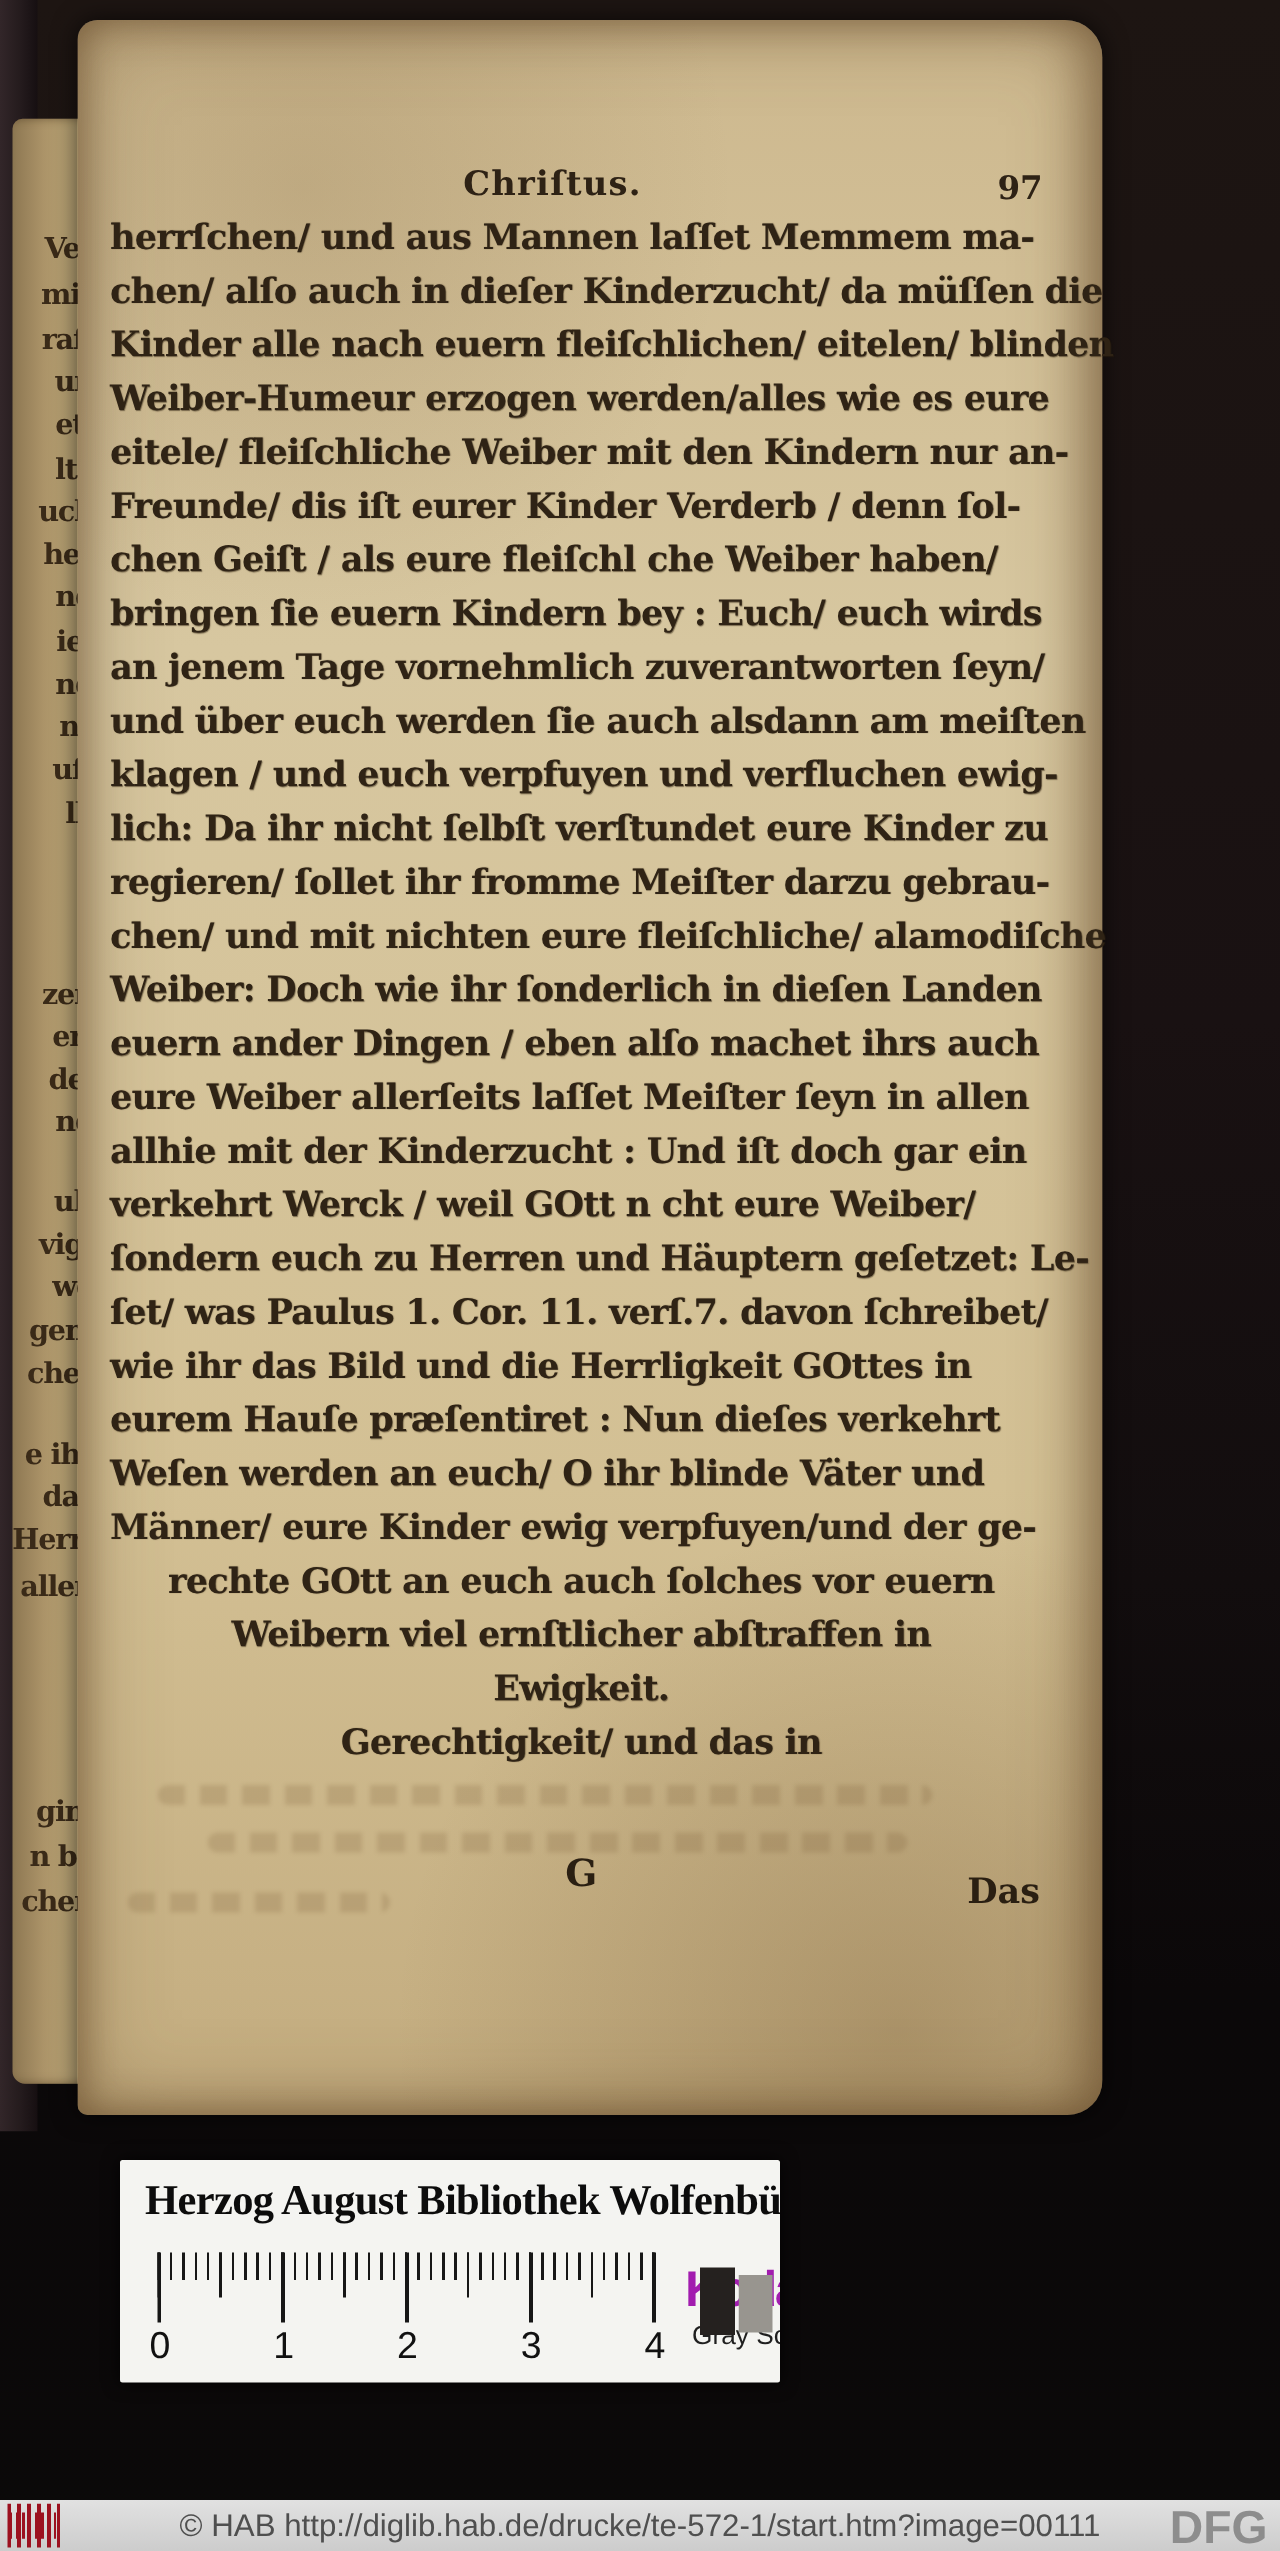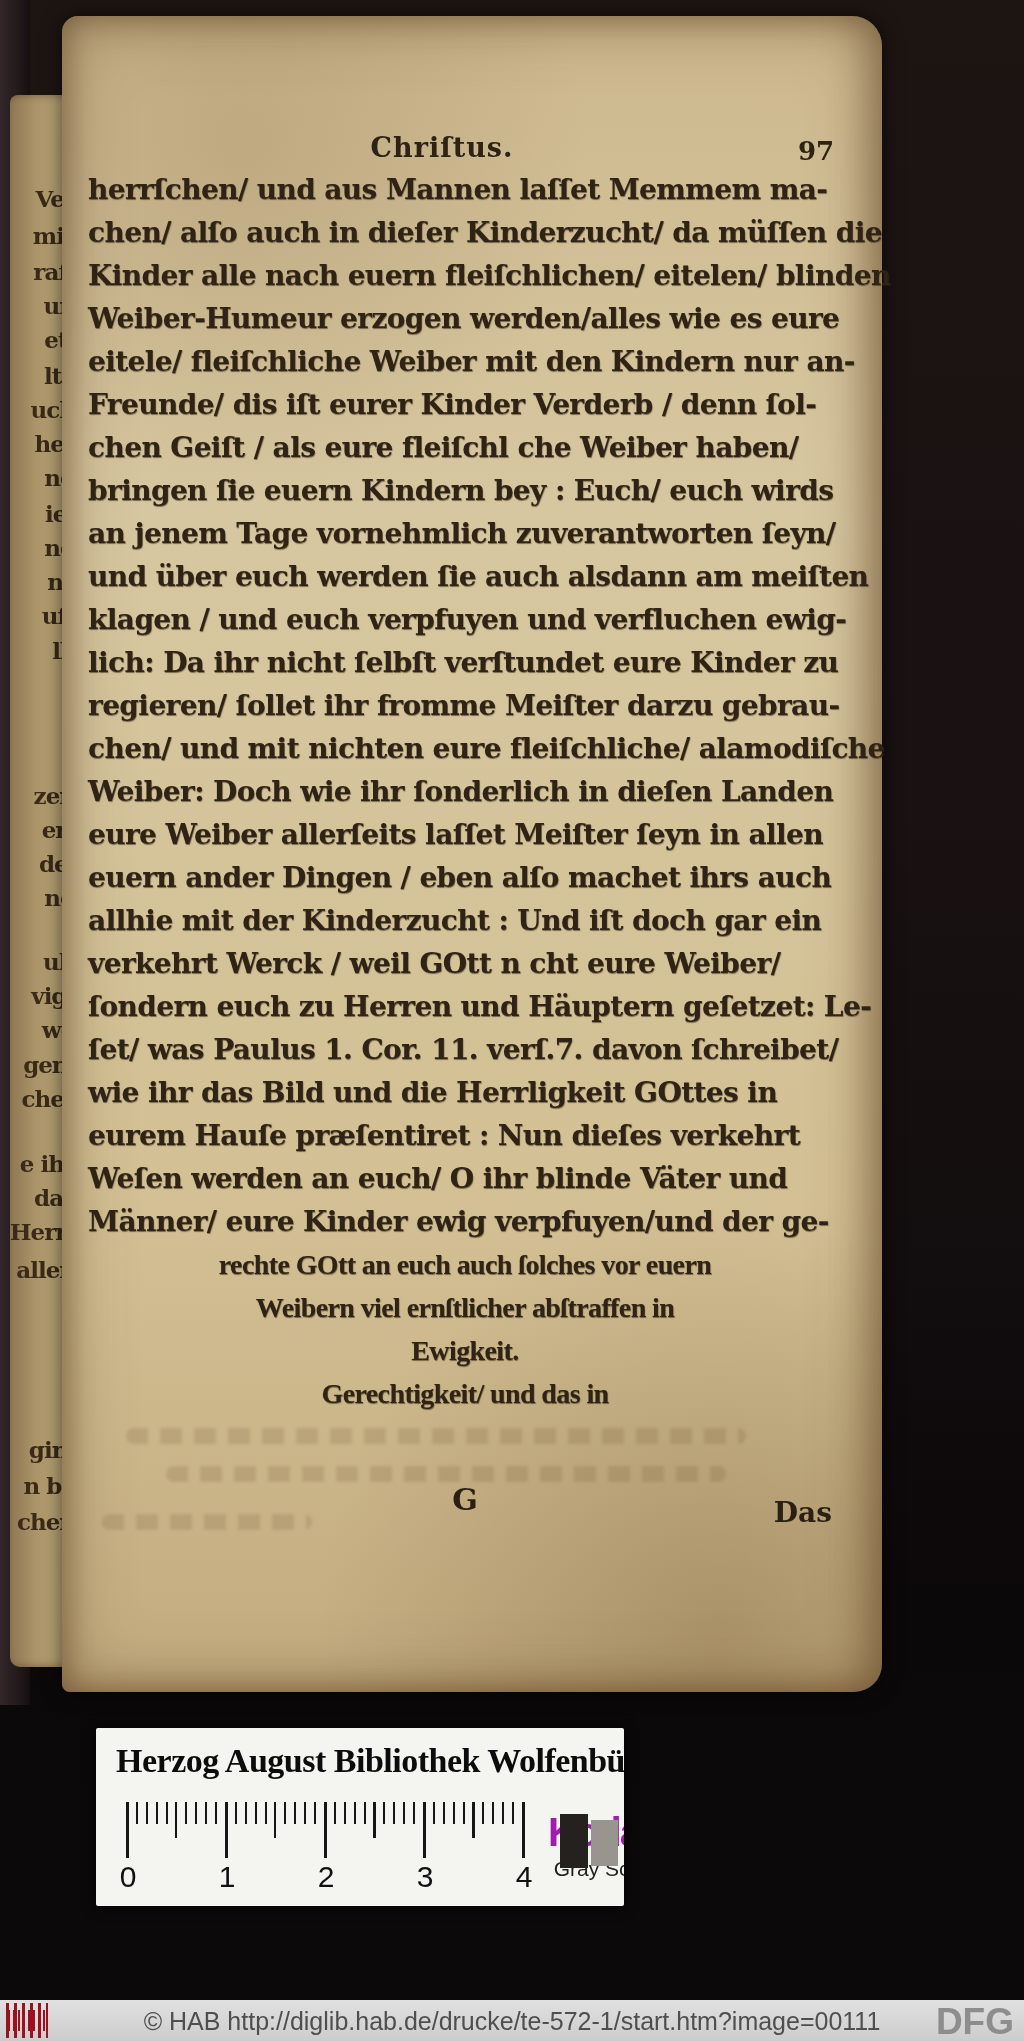--- a/index.html
+++ b/index.html
@@ -21,21 +21,21 @@
       linear-gradient(180deg,#cdb88e 0%,#d7c7a0 30%,#d3c094 70%,#c3ac7f 100%);
     box-shadow:inset 0 0 70px rgba(92,64,34,.45),inset -16px 0 34px rgba(92,64,34,.38),
       inset 10px 0 22px rgba(92,64,34,.30),0 0 20px rgba(0,0,0,.65);}
   .running-title{position:absolute;top:116px;left:0;width:760px;text-align:center;
     font:bold 27px "DejaVu Serif",serif;color:#2e2215;letter-spacing:1px;}
   .page-number{position:absolute;top:120px;left:736px;
     font:bold 26px "DejaVu Serif",serif;color:#2e2215;}
   .body{position:absolute;left:26px;top:152px;width:754px;}
   .line{white-space:nowrap;font:bold 28px/43px "DejaVu Serif",serif;color:#2f2315;
     letter-spacing:-0.6px;text-shadow:.5px .5px .9px rgba(46,32,14,.55);}
-  .line.center{text-align:center;font-family:Liberation Serif, serif;}
+  .line.center{text-align:center;}
   .sig-row{position:absolute;left:26px;top:1466px;width:754px;height:80px;}
   .sig{position:absolute;left:0;right:0;top:0;text-align:center;
     font:bold 30px "DejaVu Serif",serif;color:#2a1f12;}
   .catch{position:absolute;right:10px;top:14px;
     font:bold 28px "DejaVu Serif",serif;color:#2a1f12;}
   .bleed{position:absolute;height:16px;border-radius:8px;opacity:.5;filter:blur(1.6px);
     background:repeating-linear-gradient(90deg,rgba(116,86,48,.38) 0 22px,rgba(116,86,48,0) 22px 34px);}
   .b1{left:64px;top:1412px;width:620px;}
   .b2{left:104px;top:1450px;width:560px;}
   .b3{left:40px;top:1498px;width:210px;}
@@ -122,22 +122,22 @@
         <div class="line">Freunde/ dis iſt eurer Kinder Verderb /  denn ſol-</div>
         <div class="line">chen Geiſt  /  als eure fleiſchl che Weiber haben/</div>
         <div class="line">bringen ſie euern Kindern bey :  Euch/ euch wirds</div>
         <div class="line">an jenem Tage vornehmlich zuverantworten ſeyn/</div>
         <div class="line">und über euch werden ſie auch alsdann am meiſten</div>
         <div class="line">klagen /  und euch verpfuyen und verfluchen ewig-</div>
         <div class="line">lich:  Da ihr nicht ſelbſt verſtundet eure Kinder zu</div>
         <div class="line">regieren/ ſollet ihr fromme Meiſter darzu gebrau-</div>
         <div class="line">chen/ und mit nichten eure fleiſchliche/ alamodiſche</div>
         <div class="line">Weiber: Doch wie ihr ſonderlich in dieſen Landen</div>
+        <div class="line">euern ander Dingen  /  eben alſo machet ihrs auch</div>
         <div class="line">eure Weiber allerſeits laſſet Meiſter ſeyn in allen</div>
-        <div class="line">euern ander Dingen  /  eben alſo machet ihrs auch</div>
         <div class="line">allhie mit der Kinderzucht  :  Und iſt doch gar ein</div>
         <div class="line">verkehrt Werck /  weil GOtt n cht eure Weiber/</div>
         <div class="line">ſondern euch zu Herren und Häuptern geſetzet: Le-</div>
         <div class="line">ſet/ was Paulus 1. Cor. 11. verſ.7. davon ſchreibet/</div>
         <div class="line">wie ihr das Bild und die Herrligkeit GOttes in</div>
         <div class="line">eurem Hauſe præſentiret :  Nun dieſes verkehrt</div>
         <div class="line">Weſen werden an euch/  O ihr blinde Väter und</div>
         <div class="line">Männer/ eure Kinder ewig verpfuyen/und der ge-</div>
         <div class="line center">rechte GOtt an euch auch ſolches vor euern</div>
         <div class="line center">Weibern viel ernſtlicher abſtraffen in</div>

